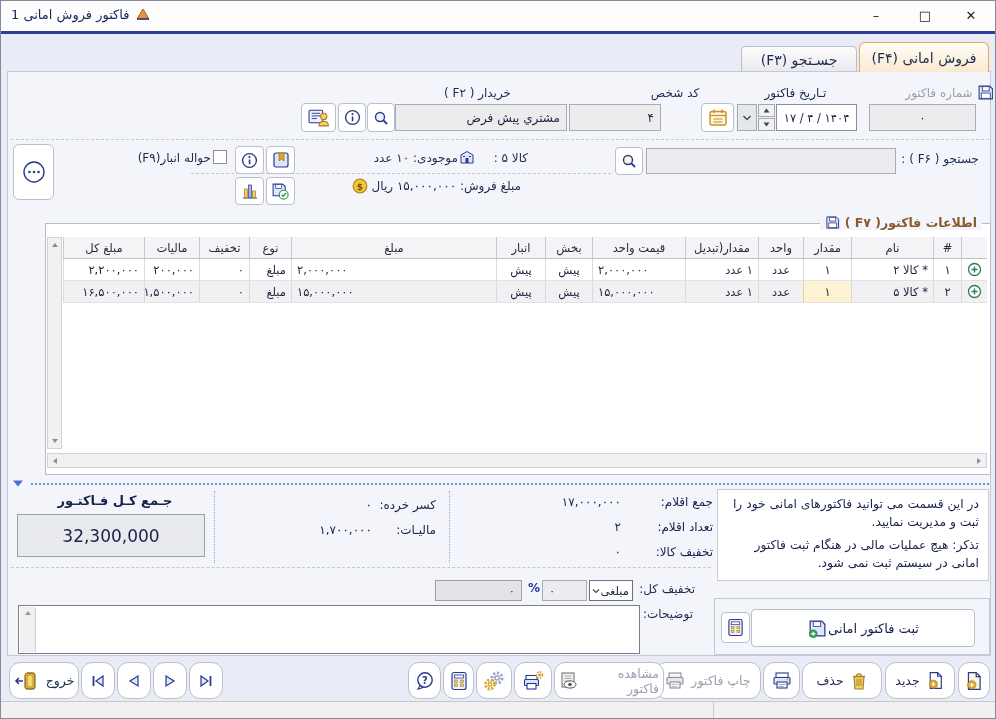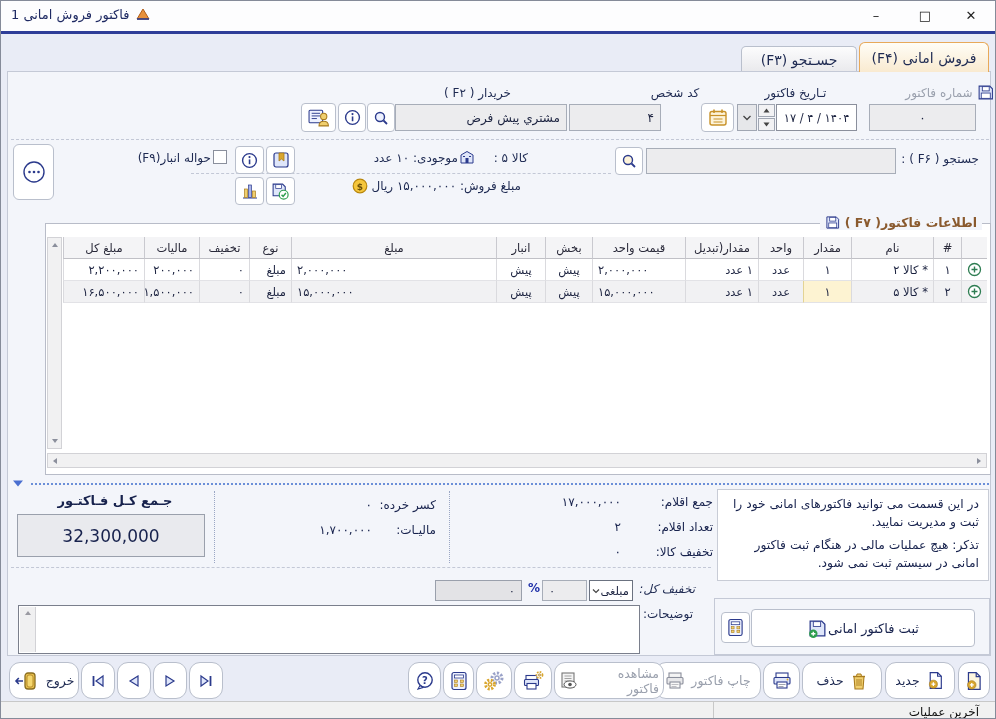--- a/index.html
+++ b/index.html
@@ -459,21 +459,21 @@
     <span class="s-val" style="width:100px;">۰</span>
   </div>
 
   <div class="help-panel">
     <p style="margin:0;">در این قسمت می توانید فاکتورهای امانی خود را ثبت و مدیریت نمایید.</p>
     <p style="margin:4px 0 0;">تذکر: هیچ عملیات مالی در هنگام ثبت فاکتور امانی در سیستم ثبت نمی شود.</p>
   </div>
 
   <div class="dash-h" style="left:10px;top:566px;width:700px;"></div>
 
-  <span class="lbl" style="left:632px;top:581px;width:62px;font-style:italic;">تخفیف کل:</span>
+  <span class="lbl" style="left:632px;top:581px;width:62px;">تخفیف کل:</span>
   <div class="abs" style="left:588px;top:579px;width:44px;height:21px;background:#fff;border:1px solid #6b7280;display:flex;direction:rtl;align-items:center;justify-content:space-between;padding:0 3px;font-size:11.5px;color:#1c2340;cursor:pointer;">
     <span>مبلغی</span>
     <span>
       <svg width="8" height="6" viewBox="0 0 8 6">
           <path d="M1 1.5l3 3 3-3" fill="none" stroke="#444" stroke-width="1.2"></path>
         </svg>
     </span>
   </div>
   <div class="inp" style="left:541px;top:579px;width:45px;height:21px;justify-content:flex-end;font-size:11.5px;">
     <span dir="ltr">۰</span>
@@ -665,16 +665,15 @@
       <svg width="26" height="20" viewBox="0 0 26 20">
           <rect x="11" y="2" width="10" height="16" rx="3" fill="#e8c14d" stroke="#8a6d1f" stroke-width="1.3"></rect>
           <rect x="13" y="4" width="6" height="12" rx="2" fill="#f5d76e" stroke="#a87b1e" stroke-width=".8"></rect>
           <path d="M9 10H2M4.8 7 2 10l2.8 3" stroke="#2b3a8c" stroke-width="1.6" fill="none"></path>
         </svg>
     </span>
   </div>
 
   <div class="statusbar">
     <div class="abs" style="left:712px;top:0;height:19px;border-left:1px solid #c8c8c8;"></div>
-    <div class="abs" style="left:712px;top:1px;width:276px;height:17px;display:flex;direction:rtl;align-items:center;padding:0 10px;font-size:12px;color:#111;">آخرین عملیات</div>
   </div>
 
 </div>
 
 </body></html>

